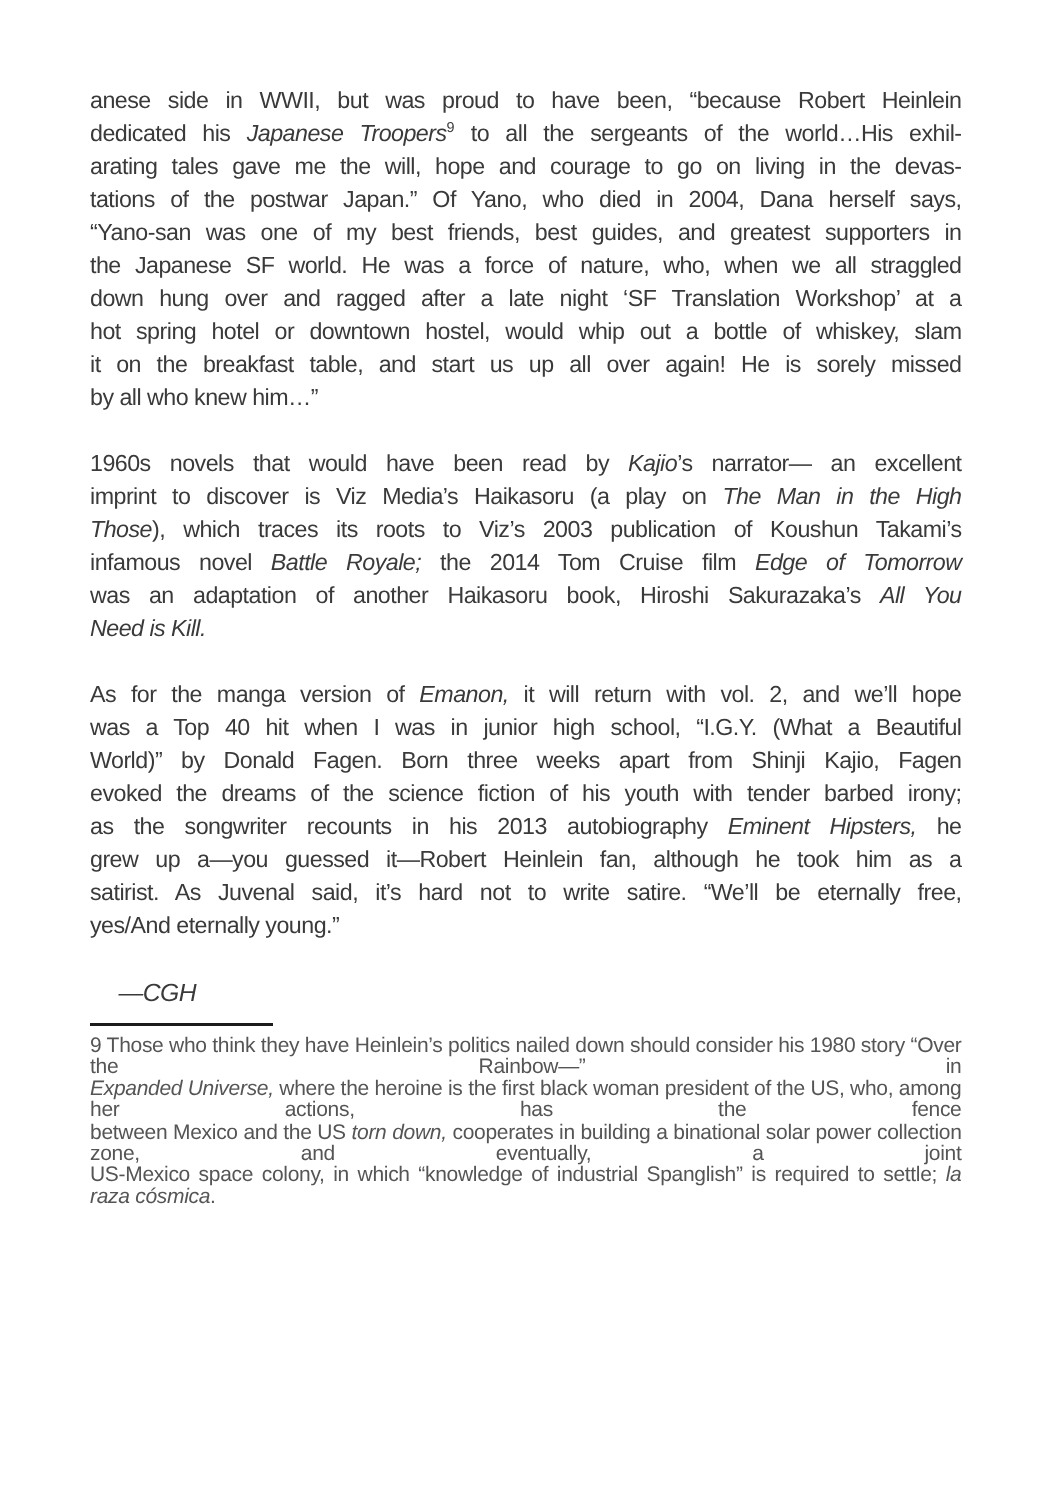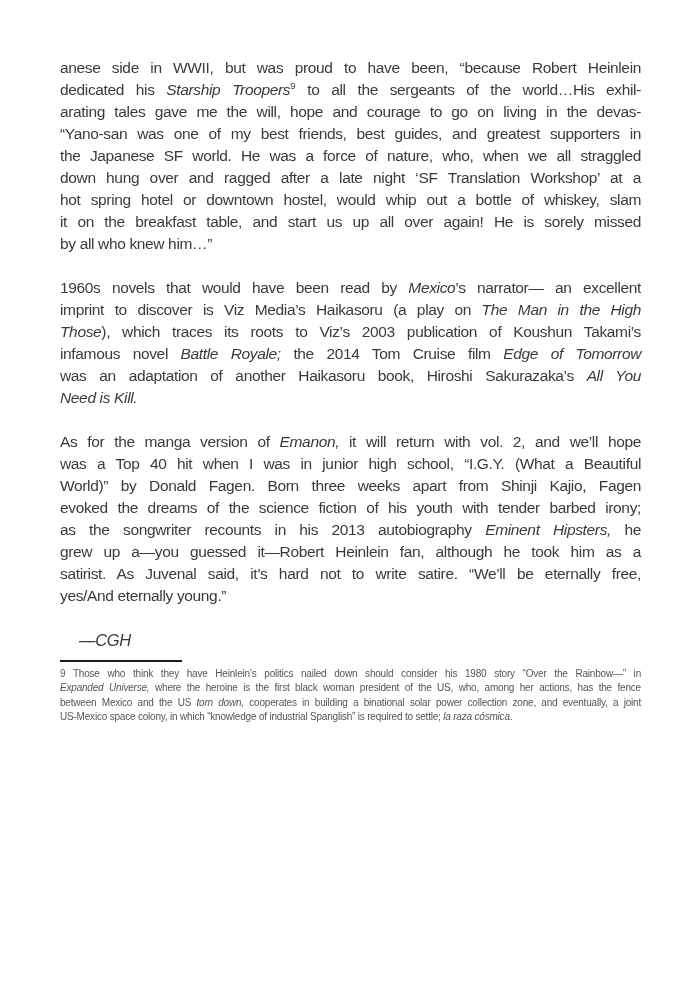--- a/index.html
+++ b/index.html
@@ -52,51 +52,52 @@
   }
   .fn-rule {
     margin-top: 9px;
     width: 122px;
     height: 2px;
     background: var(--rule-color, #1c1c1c);
   }
   .footnote {
     margin-top: 5px;
     color: var(--footnote-color, #555555);
-    font-size: 10px;
+    font-size: 14px;
     letter-spacing: -0.2px;
     line-height: 14.4px;
   }
   .fn-line {
     text-align: justify;
     text-align-last: justify;
   }
   .fn-line.last {
     text-align-last: left;
   }
 </style>
 </head>
 <body>
 
 <div class="page" style="--page-bg: #ffffff; --body-color: #3a3a3a; --footnote-color: #555555; --rule-color: #1c1c1c;">
   <div class="content">
     <div>
         <div class="para">
           <div class="line"><span>anese side in WWII, but was proud to have been, “because Robert Heinlein</span></div>
-          <div class="line"><span>dedicated his </span><em>Starship Troopers</em><sup>9</sup><span> to all the sergeants of the world…His exhil-</span></div>
+          <div class="line"><span>dedicated his </span><em>Japanese Troopers</em><sup>9</sup><span> to all the sergeants of the world…His exhil-</span></div>
           <div class="line"><span>arating tales gave me the will, hope and courage to go on living in the devas-</span></div>
+          <div class="line"><span>tations of the postwar Japan.” Of Yano, who died in 2004, Dana herself says,</span></div>
           <div class="line"><span>“Yano-san was one of my best friends, best guides, and greatest supporters in</span></div>
           <div class="line"><span>the Japanese SF world. He was a force of nature, who, when we all straggled</span></div>
           <div class="line"><span>down hung over and ragged after a late night ‘SF Translation Workshop’ at a</span></div>
           <div class="line"><span>hot spring hotel or downtown hostel, would whip out a bottle of whiskey, slam</span></div>
           <div class="line"><span>it on the breakfast table, and start us up all over again! He is sorely missed</span></div>
           <div class="line last"><span>by all who knew him…”</span></div>
         </div>
         <div class="para">
-          <div class="line"><span>1960s novels that would have been read by </span><em>Mexico</em><span>’s narrator— an excellent</span></div>
+          <div class="line"><span>1960s novels that would have been read by </span><em>Kajio</em><span>’s narrator— an excellent</span></div>
           <div class="line"><span>imprint to discover is Viz Media’s Haikasoru (a play on </span><em>The Man in the High</em></div>
           <div class="line"><em>Those</em><span>), which traces its roots to Viz’s 2003 publication of Koushun Takami’s</span></div>
           <div class="line"><span>infamous novel </span><em>Battle Royale;</em><span> the 2014 Tom Cruise film </span><em>Edge of Tomorrow</em></div>
           <div class="line"><span>was an adaptation of another Haikasoru book, Hiroshi Sakurazaka’s </span><em>All You</em></div>
           <div class="line last"><em>Need is Kill.</em></div>
         </div>
         <div class="para">
           <div class="line"><span>As for the manga version of </span><em>Emanon,</em><span> it will return with vol. 2, and we’ll hope</span></div>
           <div class="line"><span>was a Top 40 hit when I was in junior high school, “I.G.Y. (What a Beautiful</span></div>
           <div class="line"><span>World)” by Donald Fagen. Born three weeks apart from Shinji Kajio, Fagen</span></div>

